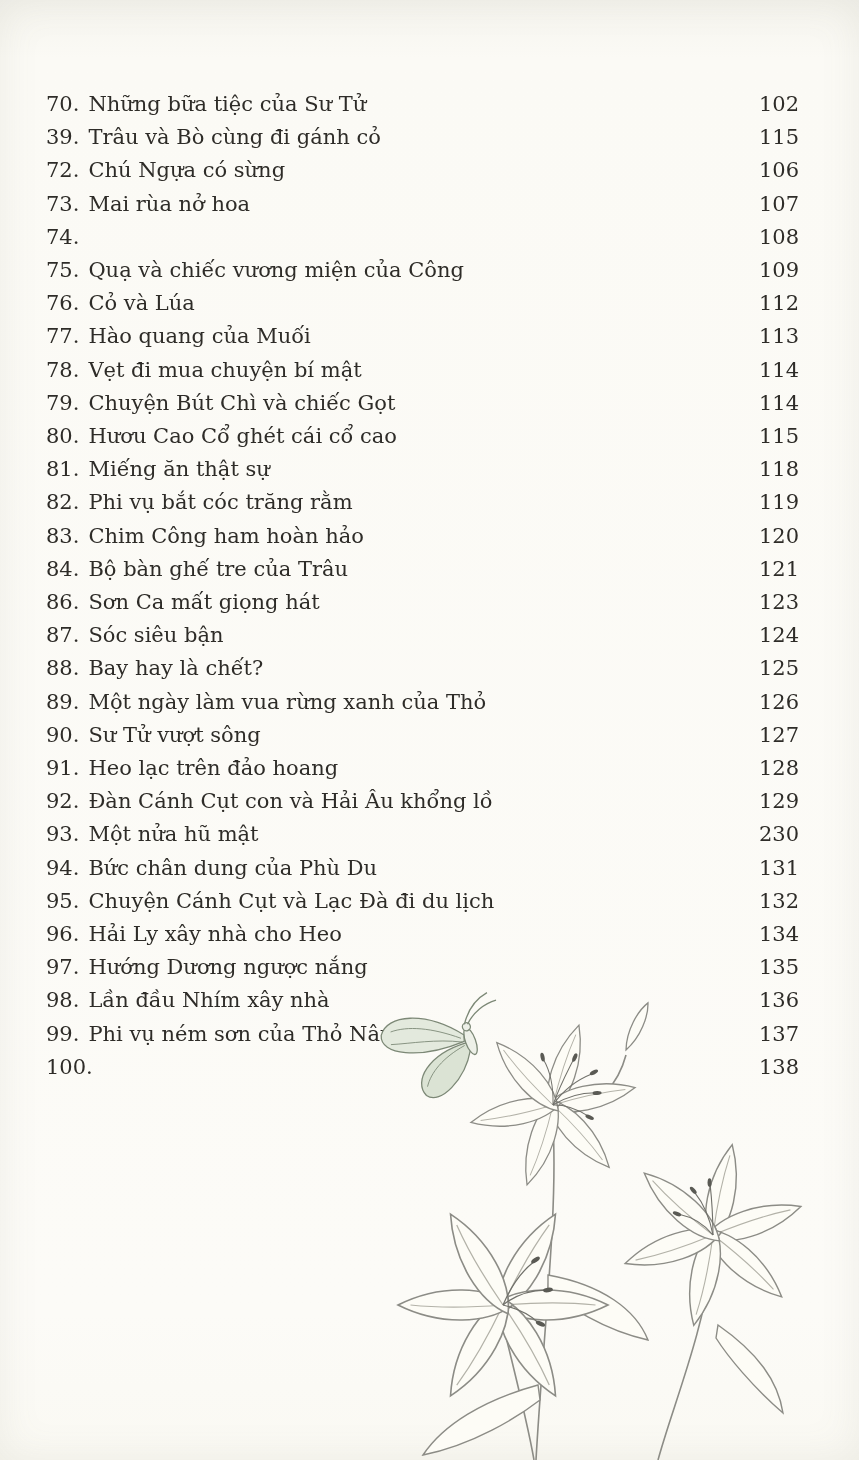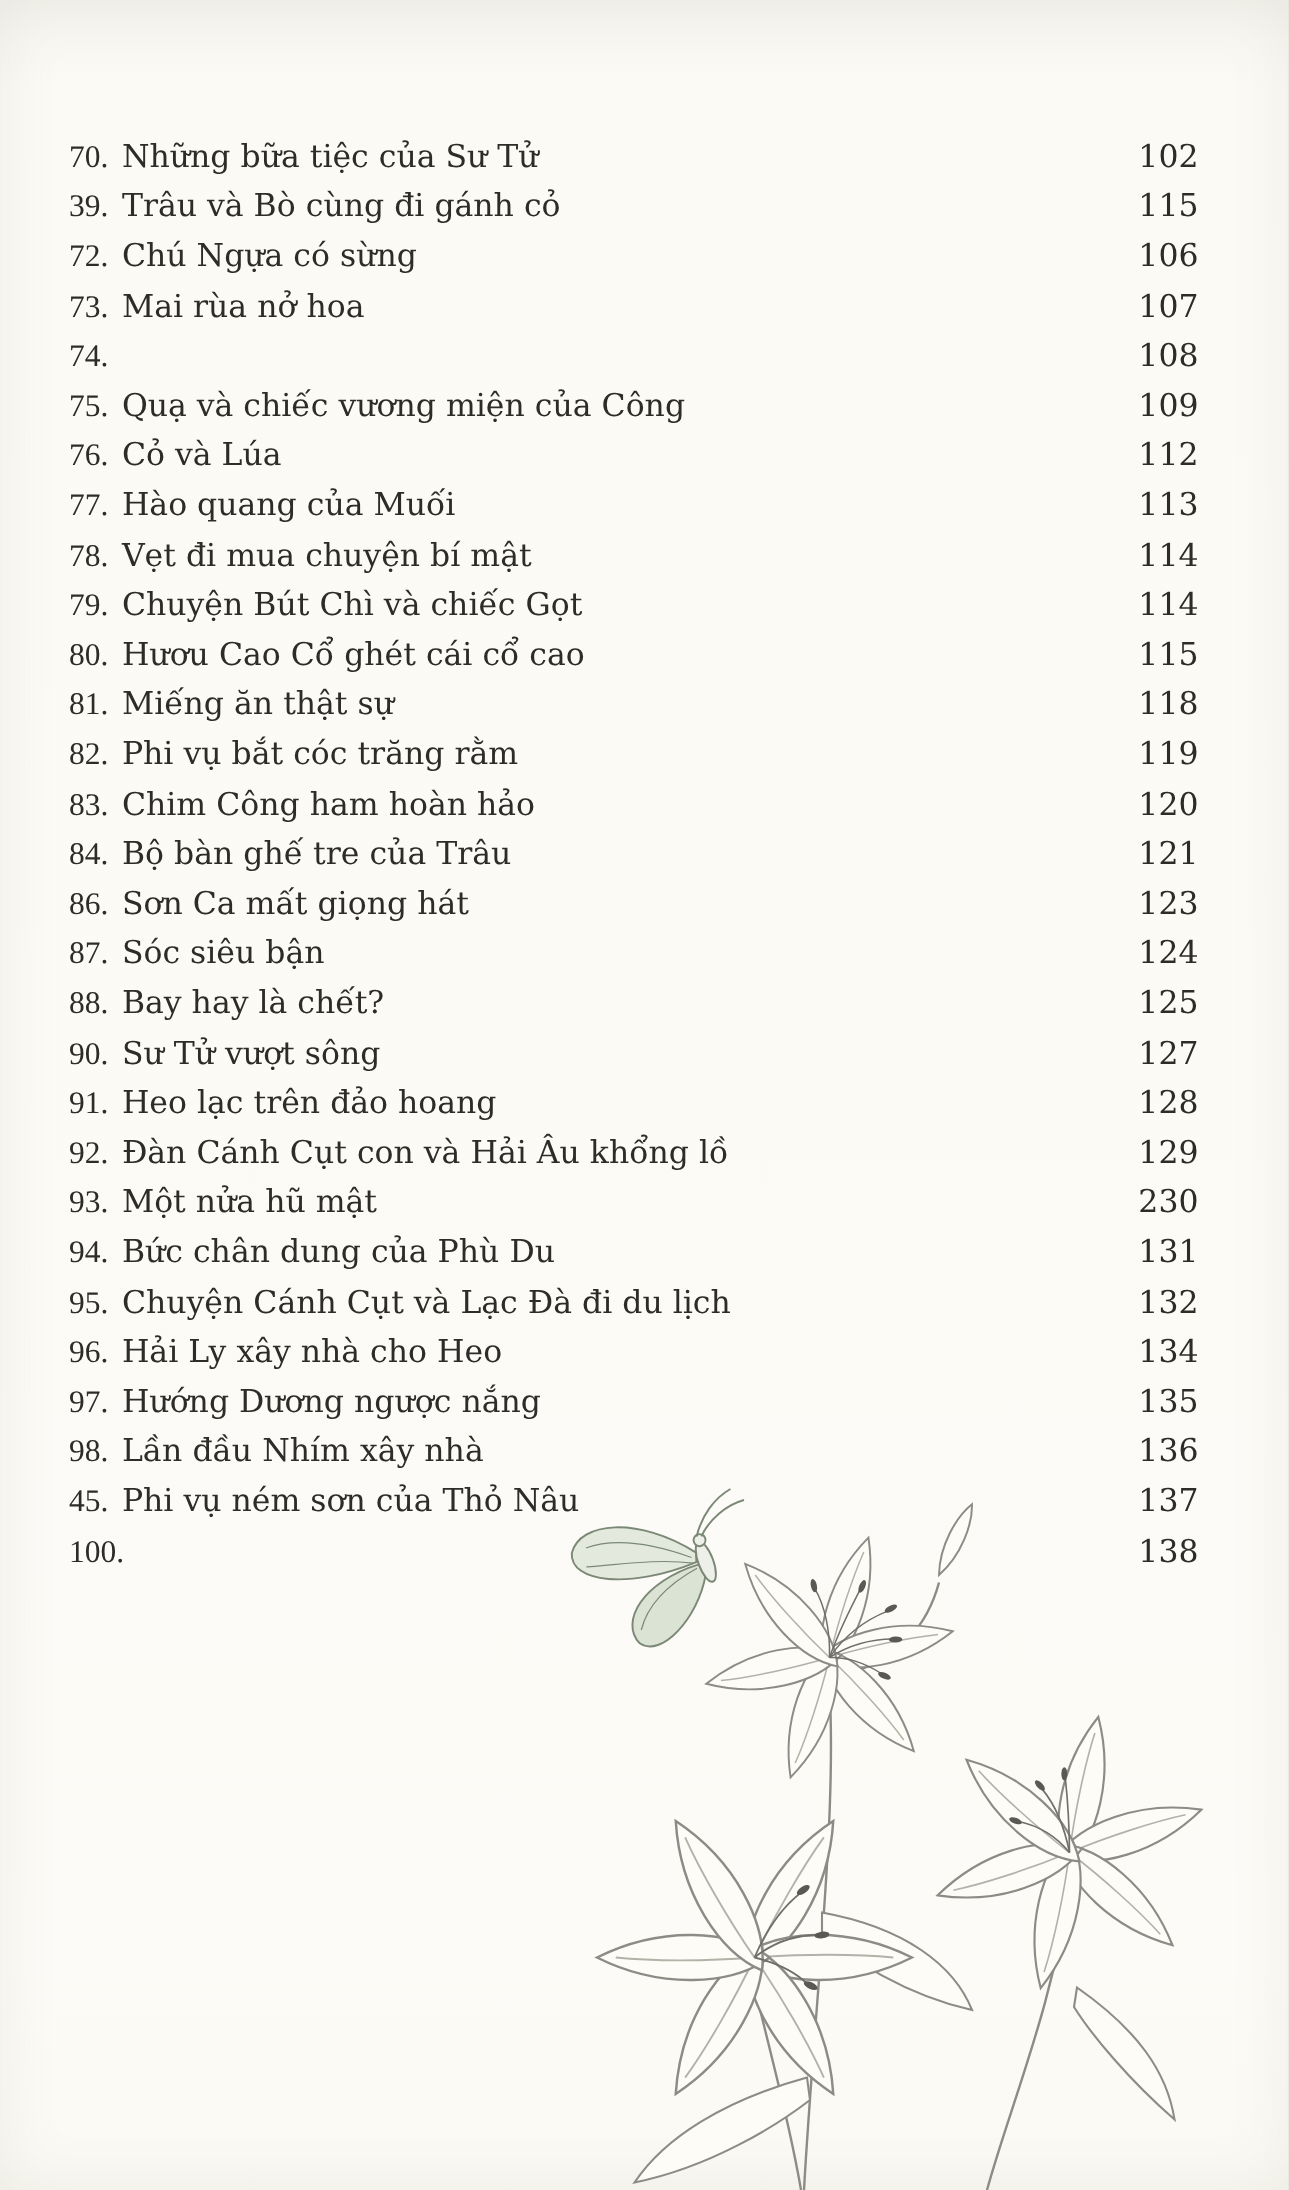--- a/index.html
+++ b/index.html
@@ -28,21 +28,20 @@
   }
   .toc-row {
     display: flex;
     align-items: baseline;
     font-size: 21px;
     line-height: 33.2px;
     white-space: nowrap;
   }
   .toc-row .num {
     margin-right: 9px;
-    font-family: Liberation Serif, serif;
   }
   .toc-row .title {
     flex: 0 1 auto;
   }
   .toc-row .pageno {
     margin-left: auto;
     text-align: right;
     min-width: 48px;
   }
   .illustration {
@@ -162,20 +161,25 @@
     <span class="title">Sóc siêu bận</span>
     <span class="pageno">124</span>
   </li>
 
   <li class="toc-row">
     <span class="num">88.</span>
     <span class="title">Bay hay là chết?</span>
     <span class="pageno">125</span>
   </li>
 
+  <li class="toc-row">
+    <span class="num">89.</span>
+    <span class="title">Một ngày làm vua rừng xanh của Thỏ</span>
+    <span class="pageno">126</span>
+  </li>
 
   <li class="toc-row">
     <span class="num">90.</span>
     <span class="title">Sư Tử vượt sông</span>
     <span class="pageno">127</span>
   </li>
 
   <li class="toc-row">
     <span class="num">91.</span>
     <span class="title">Heo lạc trên đảo hoang</span>
@@ -218,21 +222,21 @@
     <span class="pageno">135</span>
   </li>
 
   <li class="toc-row">
     <span class="num">98.</span>
     <span class="title">Lần đầu Nhím xây nhà</span>
     <span class="pageno">136</span>
   </li>
 
   <li class="toc-row">
-    <span class="num">45.</span>
+    <span class="num">99.</span>
     <span class="title">Phi vụ ném sơn của Thỏ Nâu</span>
     <span class="pageno">137</span>
   </li>
 
   <li class="toc-row">
     <span class="num">100.</span>
     <span class="pageno">138</span>
   </li>
 </ol>
 

